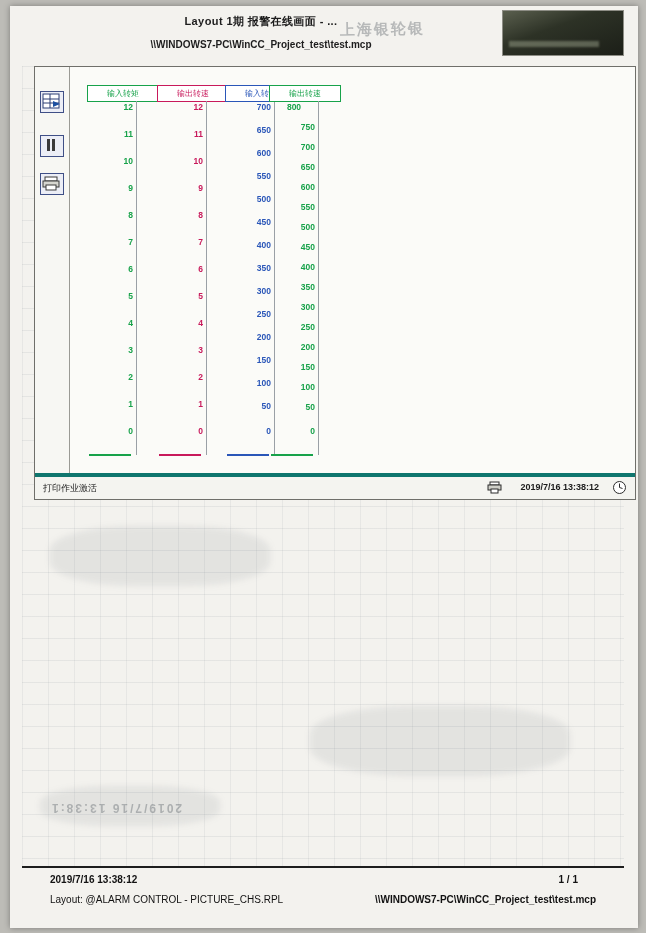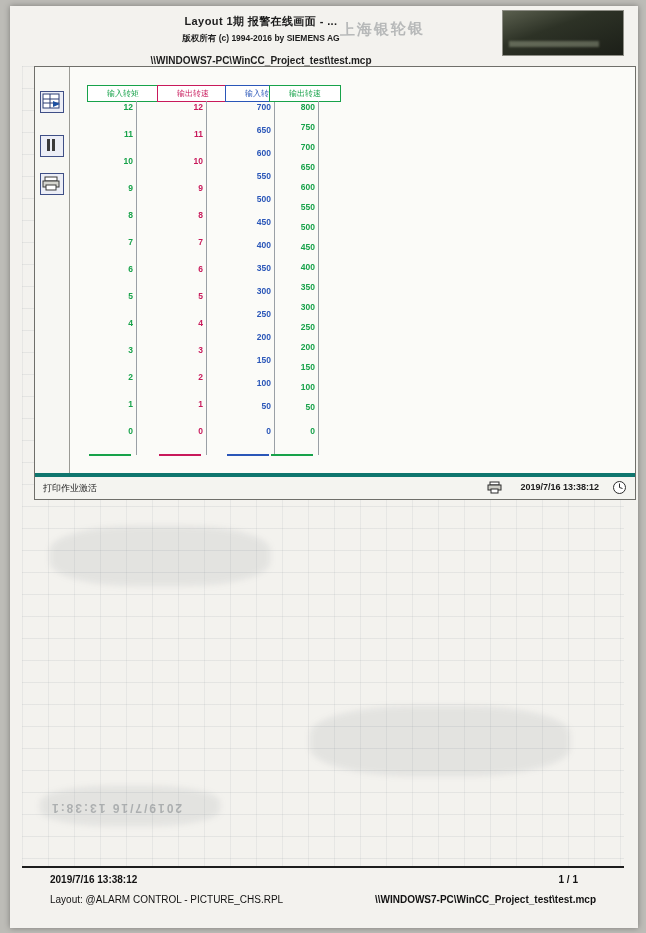--- a/index.html
+++ b/index.html
@@ -279,21 +279,20 @@
   <div id="sheet">
 
     <div id="paper-grid"></div>
 
     <div class="smudge" style="left:40px; top:520px; width:220px; height:60px;"></div>
     <div class="smudge" style="left:300px; top:700px; width:260px; height:70px;"></div>
     <div class="smudge" style="left:30px; top:780px; width:180px; height:40px;"></div>
 
     <div id="header">
       <div class="h-title">Layout 1期 报警在线画面 - ...</div>
-      <div class="h-copy">版权所有 (c) 1994-2016 by SIEMENS AG</div>
       <div class="h-path">\\WINDOWS7-PC\WinCC_Project_test\test.mcp</div>
     </div>
 
     <div class="ghost" style="left:330px; top:14px;">上海银轮银</div>
 
     <div id="photo-artifact">
       <div class="streak"></div>
     </div>
 
     <div id="trend-window">
@@ -379,21 +378,21 @@
           <div class="ax-tick" style="top:283px; color:#2a56b8;">150</div>
           <div class="ax-tick" style="top:306px; color:#2a56b8;">100</div>
           <div class="ax-tick" style="top:329px; color:#2a56b8;">50</div>
           <div class="ax-tick" style="top:354px; color:#2a56b8;">0</div>
           <div class="ax-line"></div>
           <div class="ax-swatch" style="top:381px; background:#2a56b8;"></div>
         </div>
 
         <div class="axis" style="left:196px;">
           <div class="ax-label" style="border-color:#17a24a; color:#17a24a;">输出转速</div>
-          <div class="ax-tick" style="top:30px; color:#17a24a;">800</div>
+          <div class="ax-tick" style="top:30px; color:#17a24a;text-align:center;">800</div>
           <div class="ax-tick" style="top:50px; color:#17a24a;">750</div>
           <div class="ax-tick" style="top:70px; color:#17a24a;">700</div>
           <div class="ax-tick" style="top:90px; color:#17a24a;">650</div>
           <div class="ax-tick" style="top:110px; color:#17a24a;">600</div>
           <div class="ax-tick" style="top:130px; color:#17a24a;">550</div>
           <div class="ax-tick" style="top:150px; color:#17a24a;">500</div>
           <div class="ax-tick" style="top:170px; color:#17a24a;">450</div>
           <div class="ax-tick" style="top:190px; color:#17a24a;">400</div>
           <div class="ax-tick" style="top:210px; color:#17a24a;">350</div>
           <div class="ax-tick" style="top:230px; color:#17a24a;">300</div>

